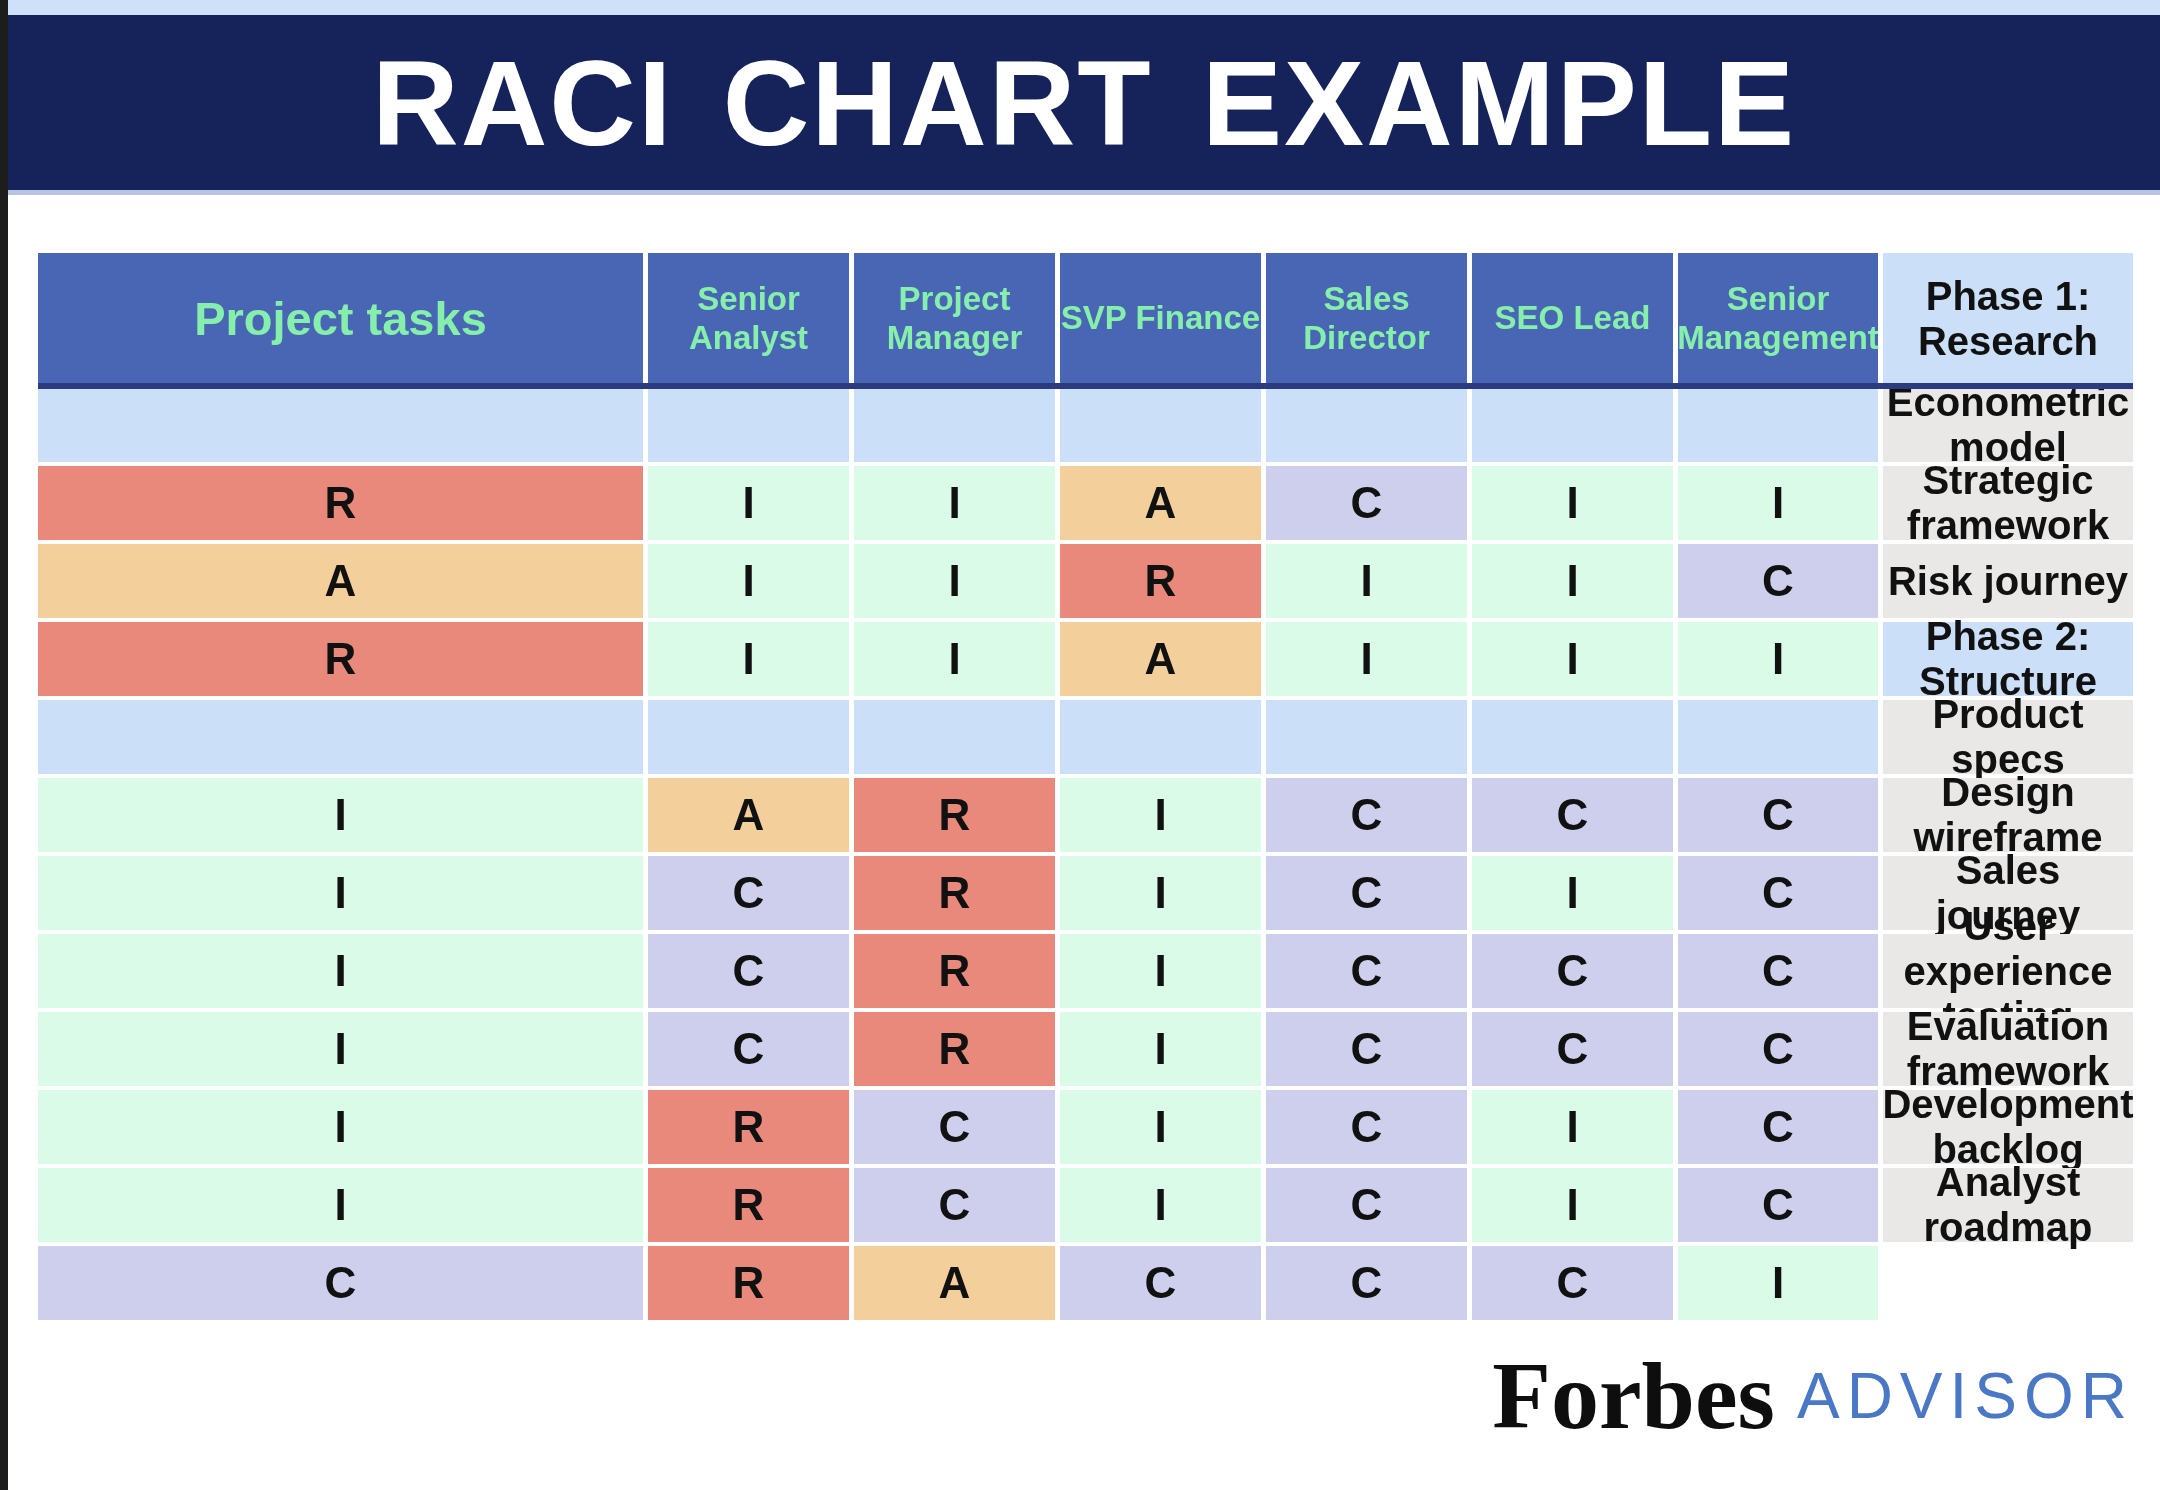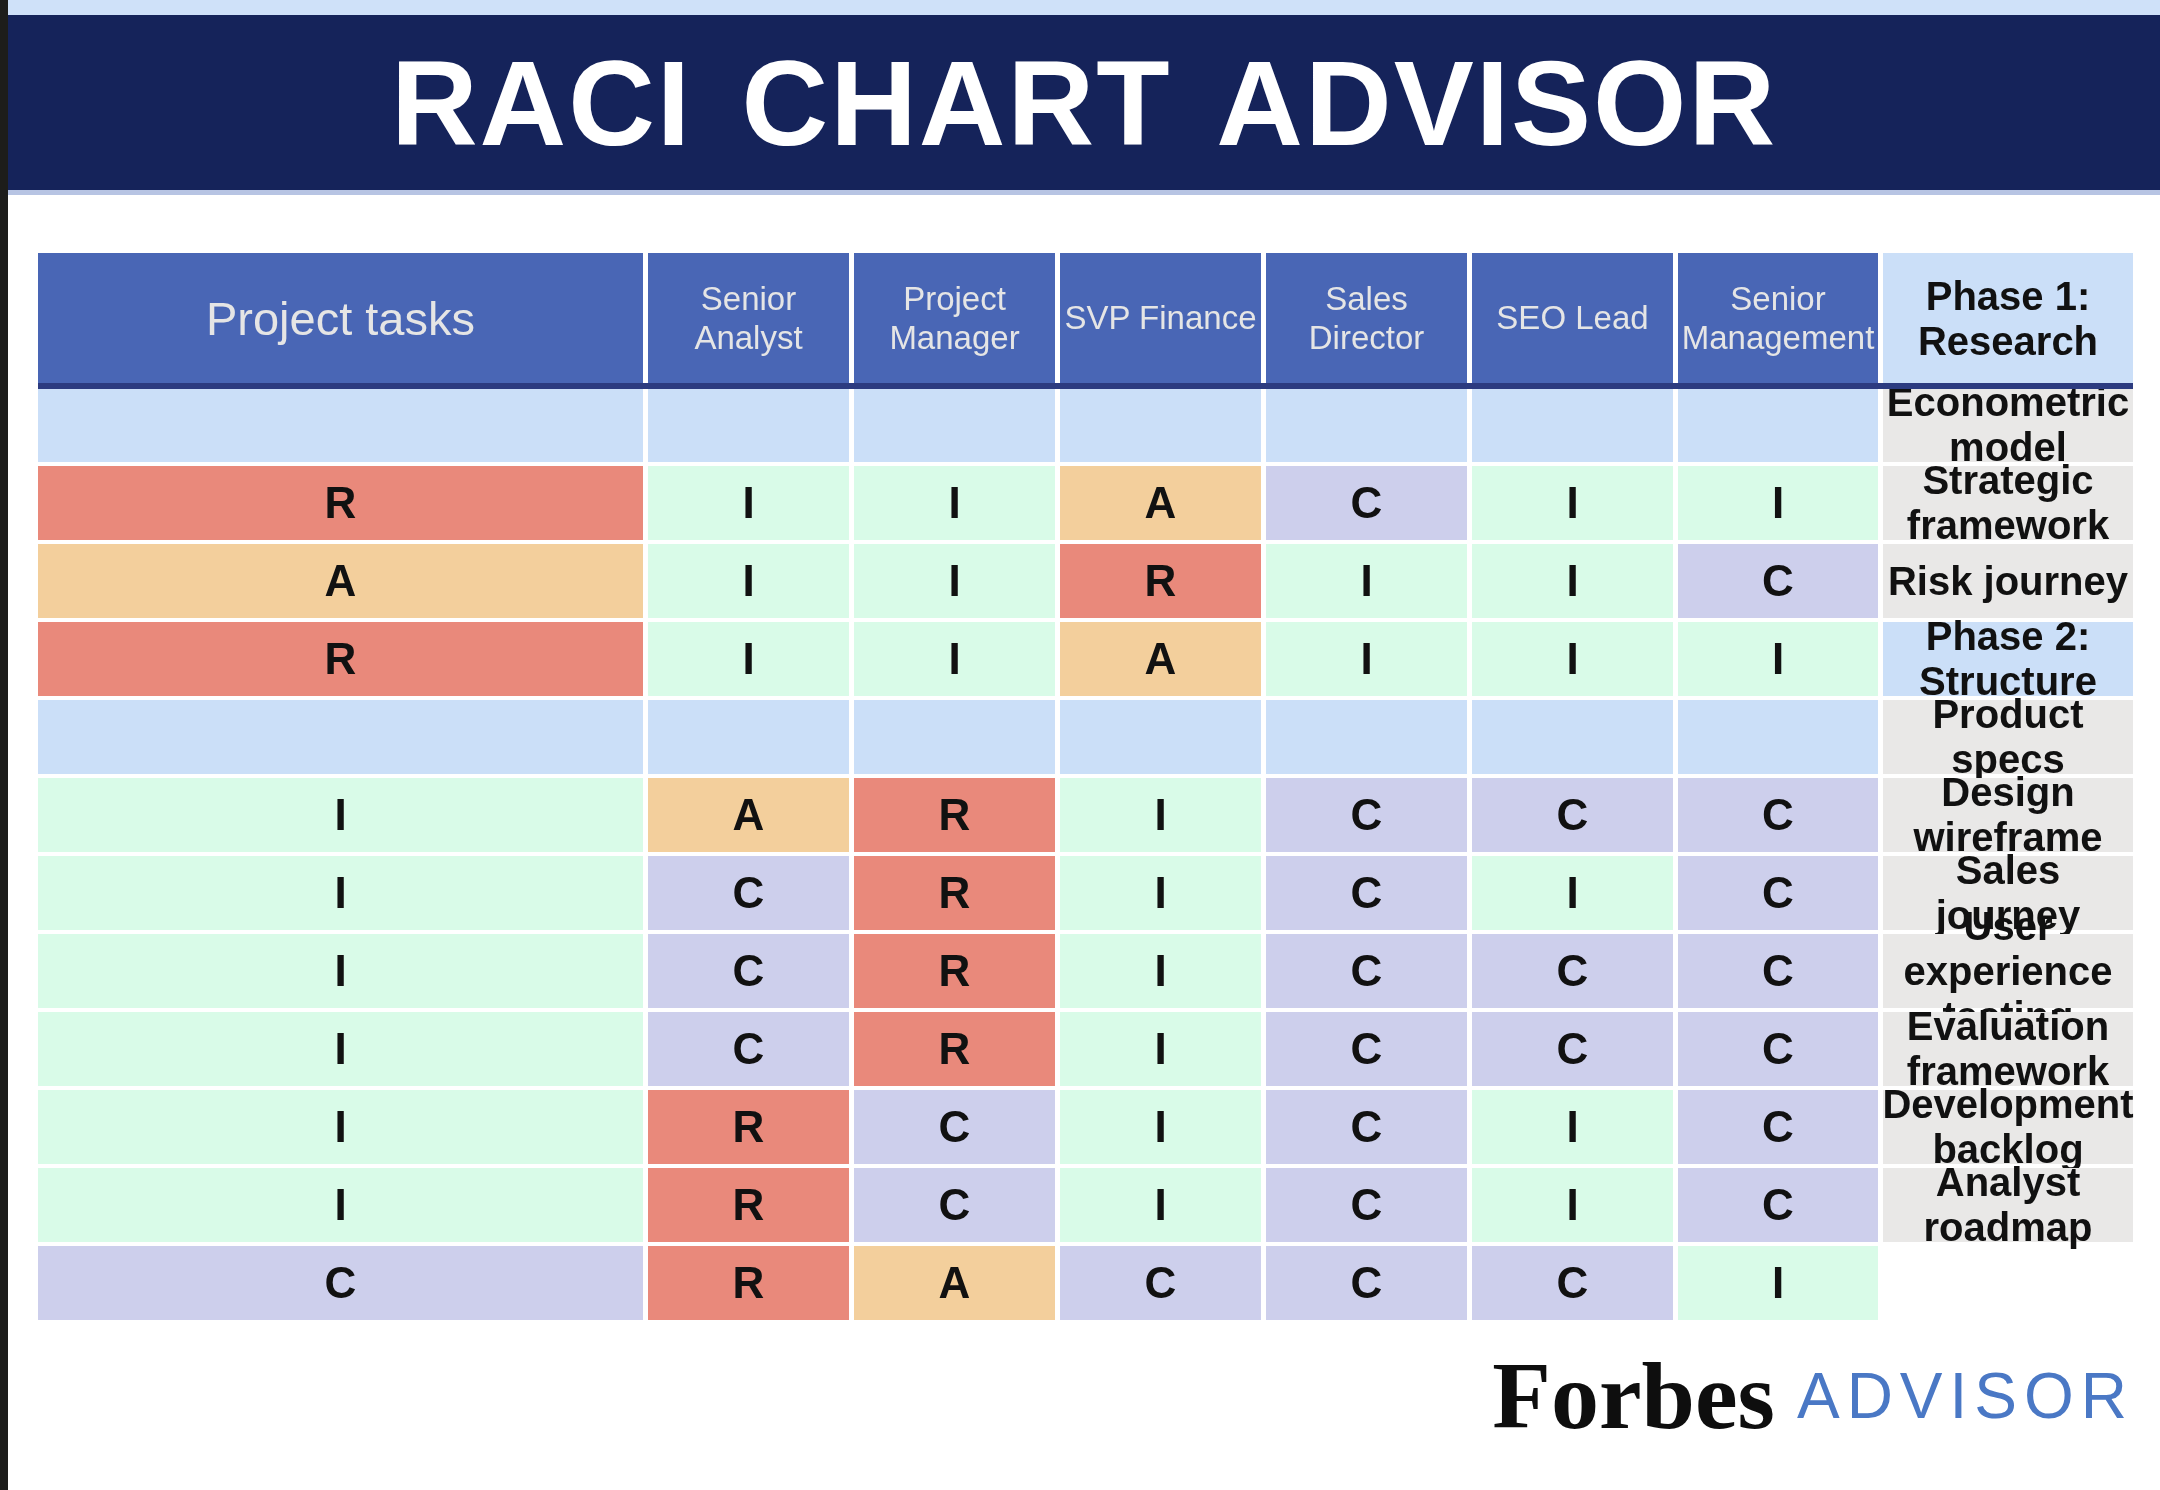--- a/index.html
+++ b/index.html
@@ -21,21 +21,21 @@
   .raci-table{
     position:absolute;left:38px;top:253px;
     display:grid;
     grid-template-columns:605px 201px 201px 201px 201px 201px 200px 250px;
     grid-template-rows:131px;
     grid-auto-rows:74px;
     row-gap:4px;column-gap:5px;
   }
   .cell{display:flex;align-items:center;justify-content:center;text-align:center;color:#111;}
   .hcell{
-    background:var(--header_cell);color:#e5e5e5;font-weight:normal;font-size:33px;line-height:1.18;
+    background:var(--header_cell);color:#86efac;font-weight:bold;font-size:33px;line-height:1.18;
   }
   .hcell.first{font-size:47px;}
   .header-underline{position:absolute;left:38px;top:383px;width:2095px;height:6px;background:var(--header_underline);}
   .rowlabel{font-weight:bold;font-size:40px;}
   .cell.phase{background:var(--phase_row);}
   .cell.task{background:var(--task_label_cell);}
   .cell.letter{font-weight:bold;font-size:44px;}
   .footer-logo{
     position:absolute;right:26px;top:1348px;
     display:flex;align-items:center;gap:22px;white-space:nowrap;
@@ -43,21 +43,21 @@
   .forbes{font-family:"Liberation Serif", serif;font-weight:bold;font-size:96px;color:#0e0e0e;line-height:1;}
   .advisor{font-size:64px;color:var(--advisor_blue);letter-spacing:7px;line-height:1;}
 </style>
 </head>
 <body>
 
 <div class="left-bar"></div>
 <div class="top-strip"></div>
 
 <div class="banner">
-  <div class="banner-title">RACI CHART ADVISOR</div>
+  <div class="banner-title">RACI CHART EXAMPLE</div>
 </div>
 
 <div class="raci-table">
   <div class="cell hcell first">Project tasks</div>
   <div class="cell hcell">Senior Analyst</div>
   <div class="cell hcell">Project Manager</div>
   <div class="cell hcell">SVP Finance</div>
   <div class="cell hcell">Sales Director</div>
   <div class="cell hcell">SEO Lead</div>
   <div class="cell hcell">Senior Management</div>

